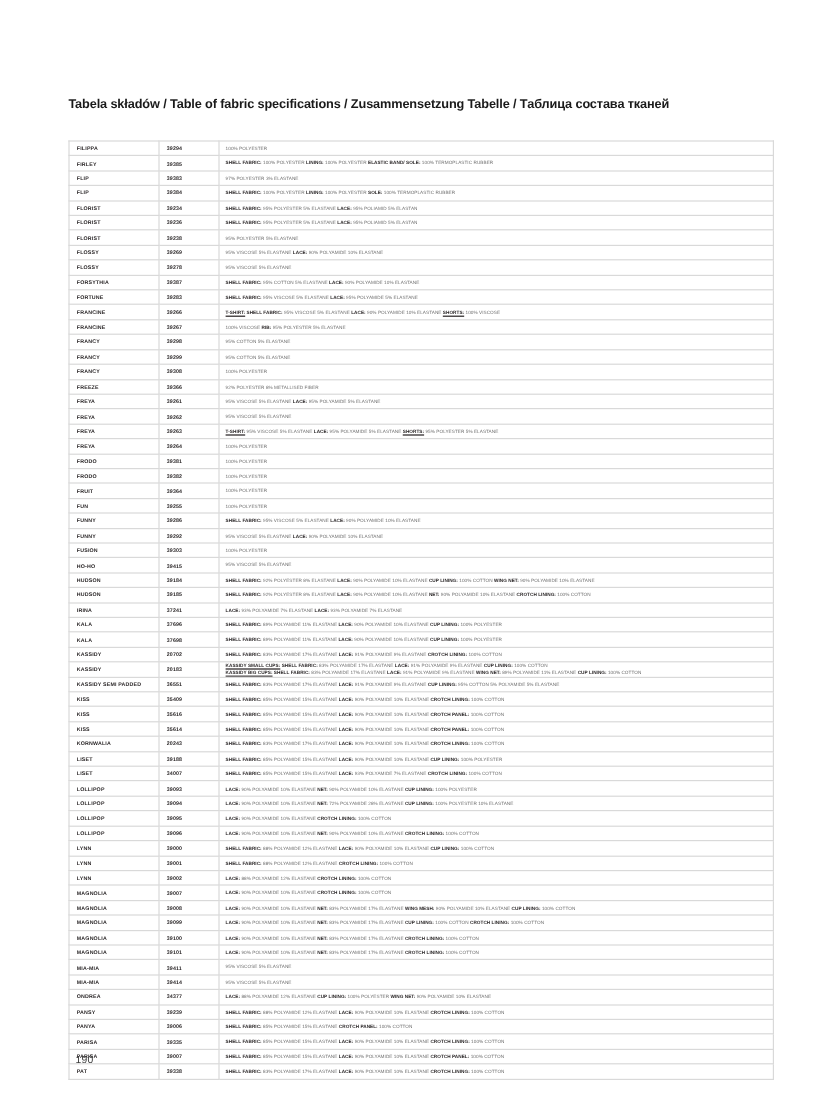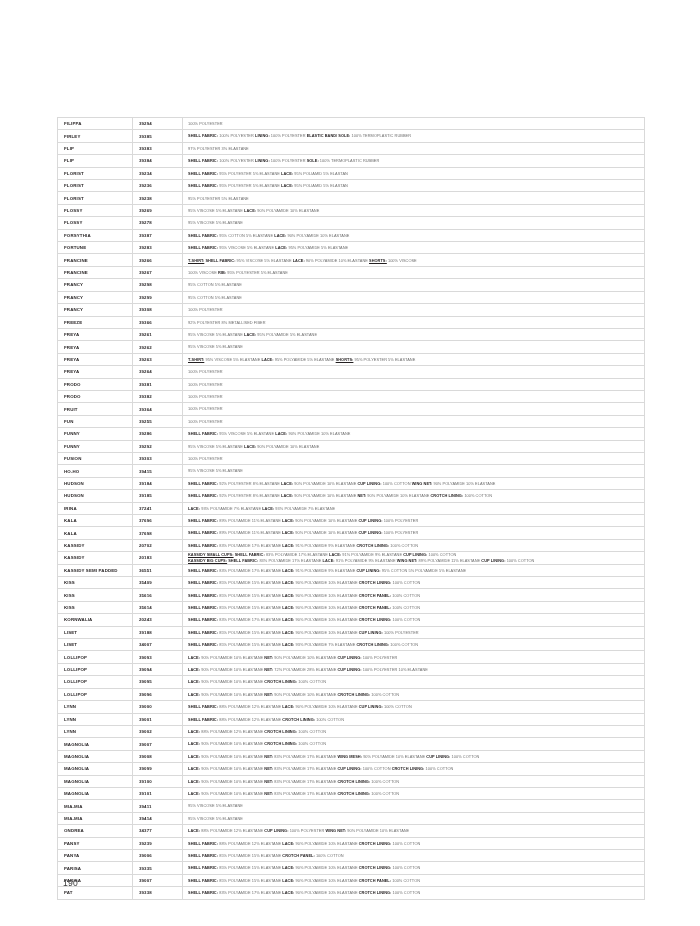--- a/index.html
+++ b/index.html
@@ -100,20 +100,21 @@
     color: #3a3a3a;
     letter-spacing: 0.2px;
     text-align: center;
   }
 </style>
 </head>
 <body>
 
 <div class="page">
 
+  <div class="page-title">Tabela składów / Table of fabric specifications / Zusammensetzung Tabelle / Таблица состава тканей</div>
 
   <table class="spec-table">
     <tbody>
         <tr>
           <td class="col-name">FILIPPA</td>
           <td class="col-code">39294</td>
           <td class="col-desc">100% POLYESTER</td>
         </tr>
         <tr>
           <td class="col-name">FIRLEY</td>

